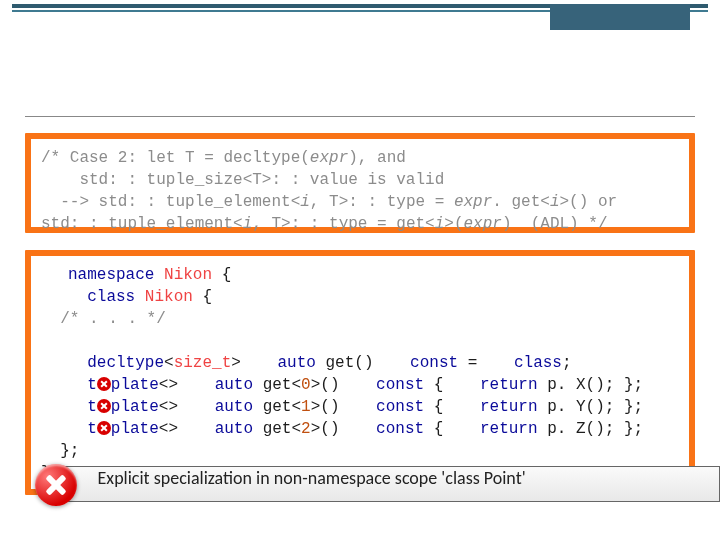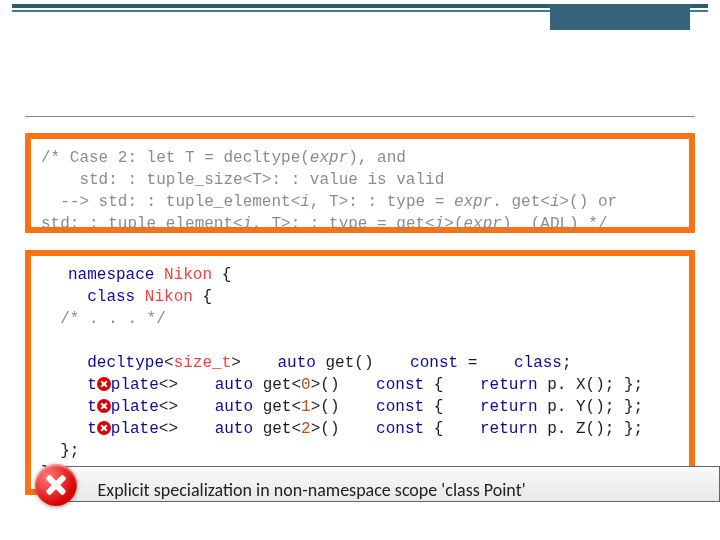--- a/index.html
+++ b/index.html
@@ -74,21 +74,21 @@
   .c-type    { color: #ef4444; }
   .c-num     { color: #c05010; }
   .c-italic  { font-style: italic; }
   .errorbar {
     position: absolute;
     left: 60px; right: 0; bottom: 38px;
     height: 34px;
     border: 1px solid #666;
     background: linear-gradient(#fafafa,#e8e8e8);
     display: flex;
-    align-items: flex-end;
+    align-items: flex-start;
     padding-left: 4px;
     font-size: 18px;
     color: #222;
   }
   .err-x {
     position: absolute;
     left: 35px;
     bottom: 34px;
     width: 42px; height: 42px;
     border-radius: 50%;

